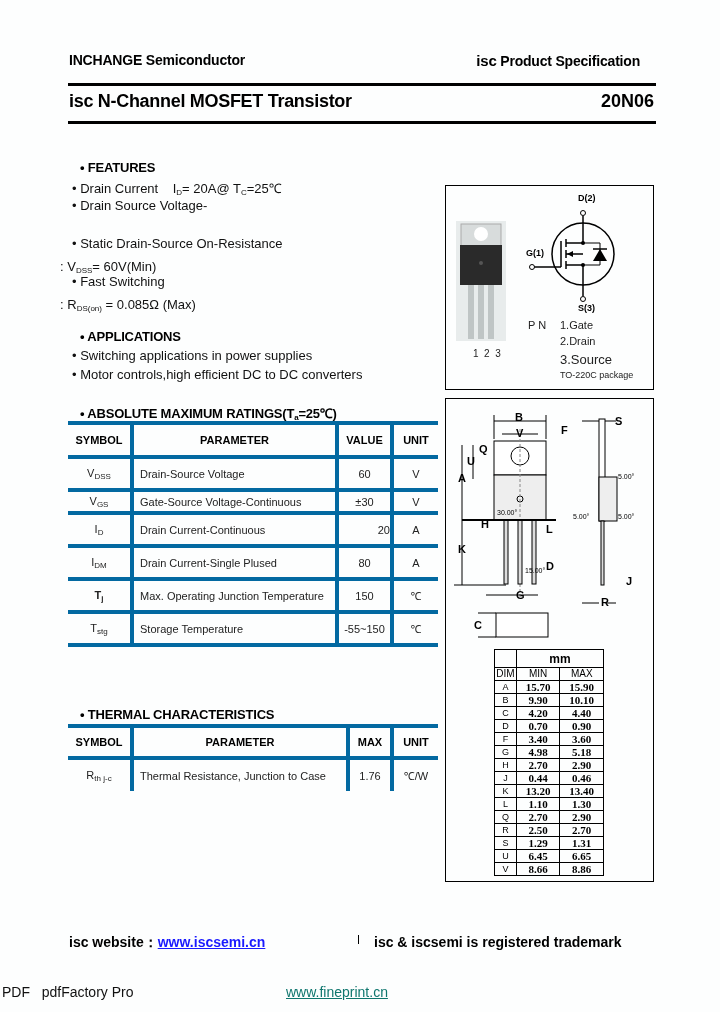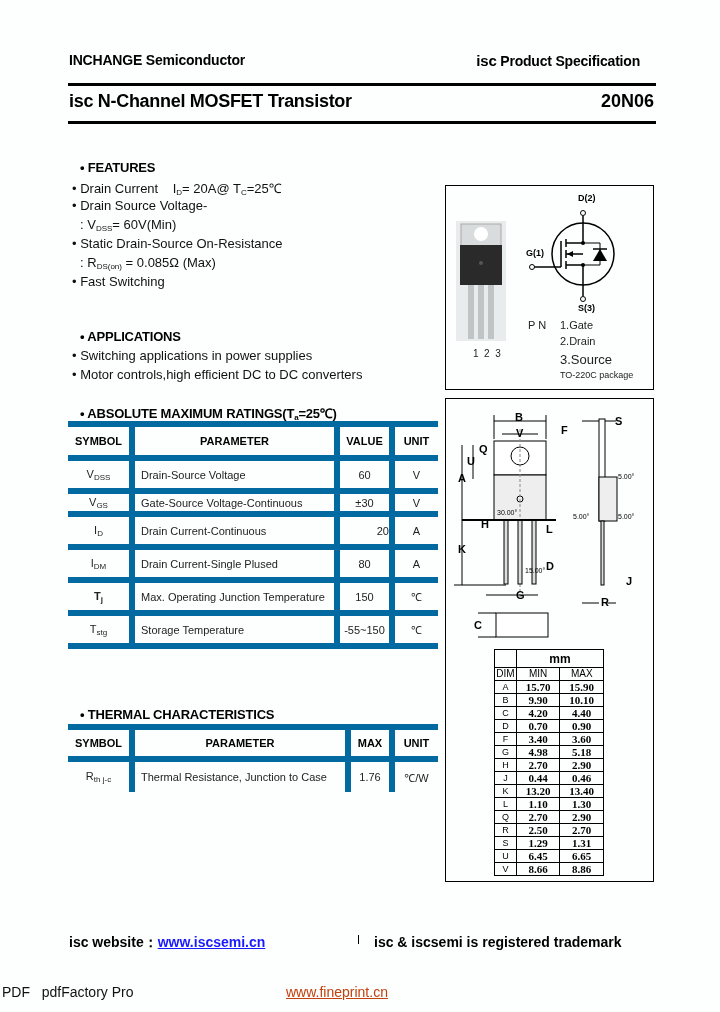--- a/index.html
+++ b/index.html
@@ -11,44 +11,44 @@
   .abs { position: absolute; }
   .hdr-left { left: 69px; top: 52px; font-size: 14px; font-weight: bold; letter-spacing: -0.2px; }
   .hdr-right { right: 80px; top: 52px; font-size: 14px; font-weight: bold; letter-spacing: -0.2px; }
   .hdr-right .isc { font-size: 15px; }
   .rule { left: 68px; width: 588px; height: 3px; background: #000; }
   .title { left: 69px; top: 91px; font-size: 18px; font-weight: bold; letter-spacing: -0.3px; }
   .part { right: 66px; top: 91px; font-size: 18px; font-weight: bold; }
 
   .sec-title { font-size: 13px; font-weight: bold; left: 80px; letter-spacing: -0.2px; }
   .line { font-size: 13px; left: 72px; color: #111; white-space: nowrap; }
-  .line.indent { left: 80px; }
+  .line.indent { left: 60px; margin-top: 42px; }
   sub { font-size: 8px; vertical-align: -2px; }
 
   table.spec { position: absolute; border-collapse: collapse; font-size: 11px; color: #222; }
   table.spec th { font-weight: bold; font-size: 11px; color: #000; }
-  table.spec th, table.spec td { border: 6px solid #0369a1; padding: 0; text-align: center; }
+  table.spec th, table.spec td { border: 4px solid #0369a1; padding: 0; text-align: center; }
   table.spec td.param { text-align: left; padding-left: 6px; }
   table.spec tr > :first-child { border-left: none; }
   table.spec tr > :last-child { border-right: none; }
 
   .box { position: absolute; border: 1px solid #000; background: #fdfefe; }
 
   .dims { position: absolute; border-collapse: collapse; font-family: "Liberation Serif", serif; font-size: 11px; font-weight: bold; }
   .dims td, .dims th { border: 1px solid #000; text-align: center; padding: 0; height: 12px; line-height: 12px; }
   .dims th { font-family: "Liberation Sans", sans-serif; font-weight: normal; font-size: 10px; }
   .dims td.dim { font-family: "Liberation Sans", sans-serif; font-weight: normal; font-size: 9px; }
   .dims th.mm { font-size: 12px; font-weight: bold; }
 
   .footer-l { left: 69px; top: 934px; font-size: 14px; font-weight: bold; }
   .footer-l a { color: #1a1aff; text-decoration: underline; }
   .footer-r { left: 374px; top: 934px; font-size: 14px; font-weight: bold; }
   .footer-tick { left: 358px; top: 935px; width: 1px; height: 9px; background: #000; }
   .pdf { left: 2px; top: 984px; font-size: 14px; color: #111; }
-  .fp { left: 286px; top: 984px; font-size: 14px; color: #c2410c; text-decoration: underline; }
+  .fp { left: 286px; top: 984px; font-size: 14px; color: #0f766e; text-decoration: underline; }
 </style>
 </head>
 <body>
 
 <div class="abs hdr-left">INCHANGE Semiconductor</div>
 <div class="abs hdr-right">
   <span class="isc">isc</span>
   <span>Product Specification</span>
 </div>
 <div class="abs rule" style="top:83px"></div>

